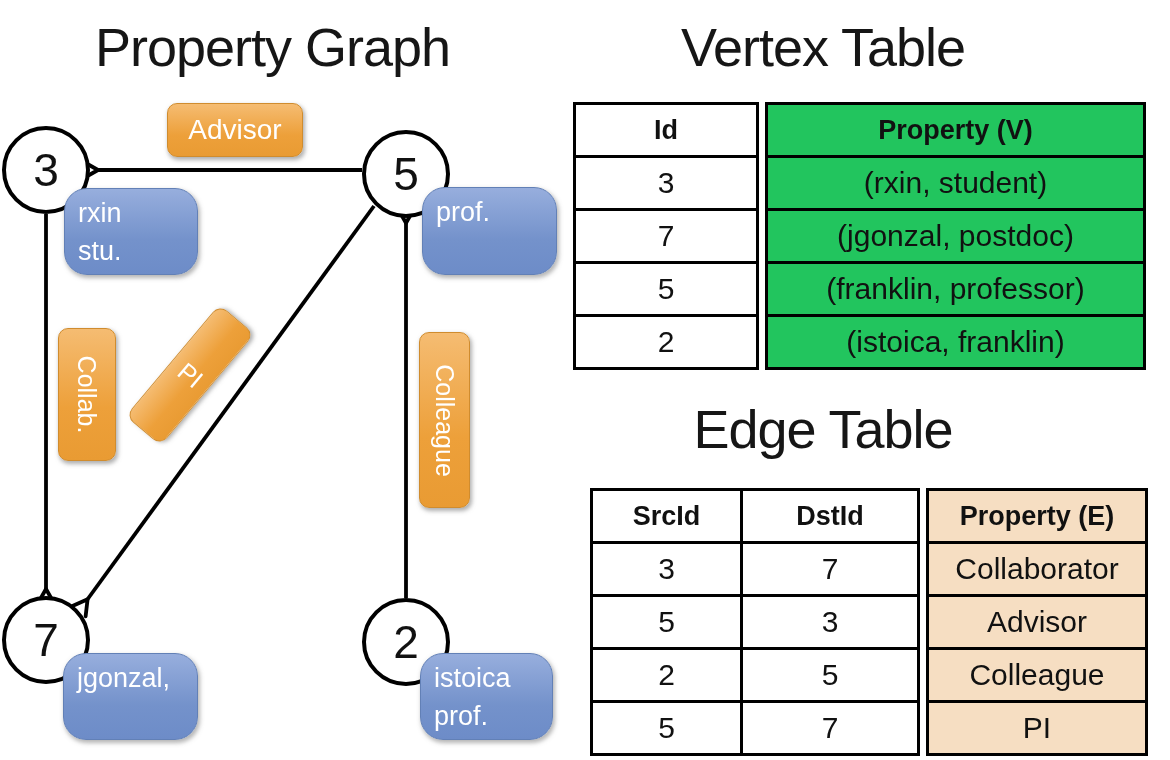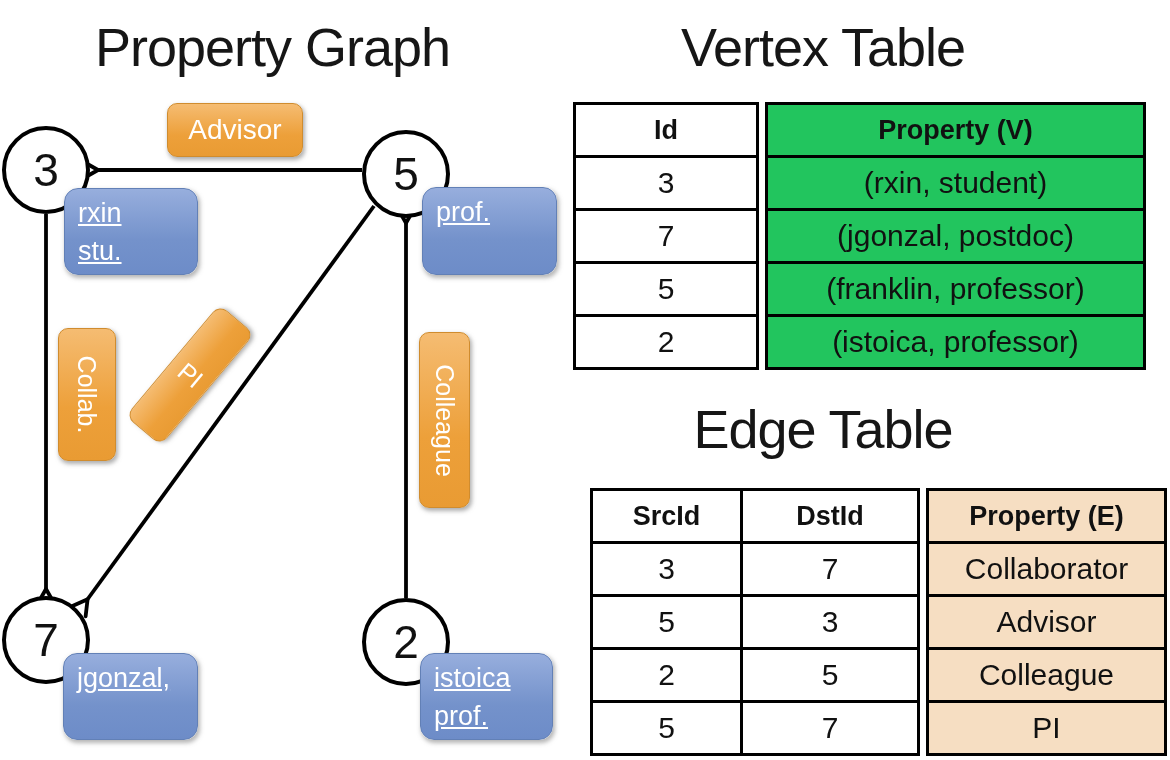--- a/index.html
+++ b/index.html
@@ -23,25 +23,25 @@
     position:absolute; box-sizing:border-box; border-radius:10px;
     background:linear-gradient(180deg,#f5bc72 0%,#eda03a 60%,#e99b33 100%);
     border:1px solid #d08c2e; color:#fff;
     box-shadow:1.5px 2.5px 4px rgba(110,110,110,0.55);
     display:flex; align-items:center; justify-content:center;
   }
   .elabel.horiz { font-size:28px; }
   .vtext { transform:rotate(90deg); white-space:nowrap; font-size:25px; color:#fff; }
   .pi-rot { transform:rotate(-50deg); }
   .vlabel {
-    position:absolute; box-sizing:border-box; border-radius:14px;
+    position:absolute; box-sizing:border-box; border-radius:23px;
     background:linear-gradient(180deg,#97aedd 0%,#7492cb 60%,#6d8cc8 100%);
     border:1px solid #6280b6; color:#fff;
     box-shadow:1.5px 2.5px 4px rgba(110,110,110,0.5);
-    padding:5px 0 0 13px; font-size:27px; line-height:38px;text-decoration:underline;
+    padding:5px 0 0 13px; font-size:27px; line-height:38px;
   }
   
   .tbl-wrap { position:absolute; display:flex; gap:6px; align-items:flex-start; }
   table.dtable { border-collapse:collapse; table-layout:fixed; }
   table.dtable td {
     border:3px solid #000; text-align:center; vertical-align:middle;
     height:50px; padding:0; font-size:30px; color:#111; overflow:hidden;
   }
   table.dtable td.hdr { font-weight:bold; font-size:27px; }
   .bluebg { background:#22c55e; }
@@ -135,21 +135,21 @@
     <tr>
           <td class="bluebg">(rxin, student)</td>
         </tr>
     <tr>
           <td class="bluebg">(jgonzal, postdoc)</td>
         </tr>
     <tr>
           <td class="bluebg">(franklin, professor)</td>
         </tr>
     <tr>
-          <td class="bluebg">(istoica, professor)</td>
+          <td class="bluebg">(istoica, franklin)</td>
         </tr>
   </tbody>
     </table>
 </div>
 
 <div class="big-title" style="left:540px; top:398px; width:566px;">Edge Table</div>
 
 <div class="tbl-wrap" style="left:590px; top:488px;align-items:flex-end;">
   <table class="dtable" style="width:327px;">
     <colgroup>
@@ -172,21 +172,21 @@
     <tr>
       <td>2</td>
       <td>5</td>
     </tr>
     <tr>
       <td>5</td>
       <td>7</td>
     </tr>
   </tbody>
     </table>
-  <table class="dtable" style="width:241px;">
+  <table class="dtable" style="width:222px;">
     <tbody>
         <tr>
           <td class="hdr tanbg">Property (E)</td>
         </tr>
     <tr>
           <td class="tanbg">Collaborator</td>
         </tr>
     <tr>
           <td class="tanbg">Advisor</td>
         </tr>

